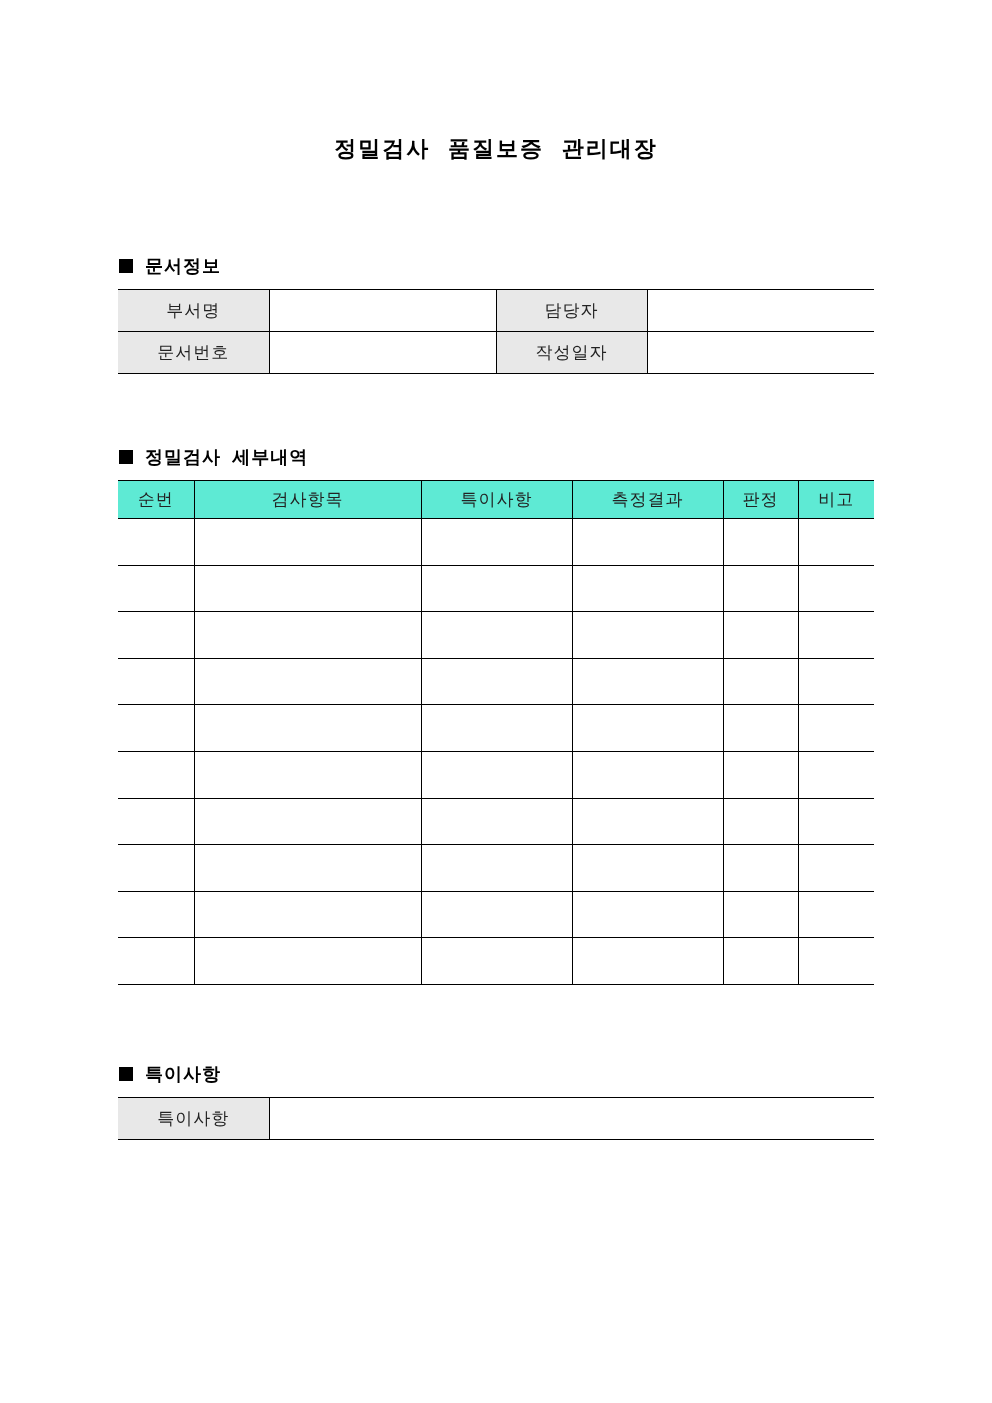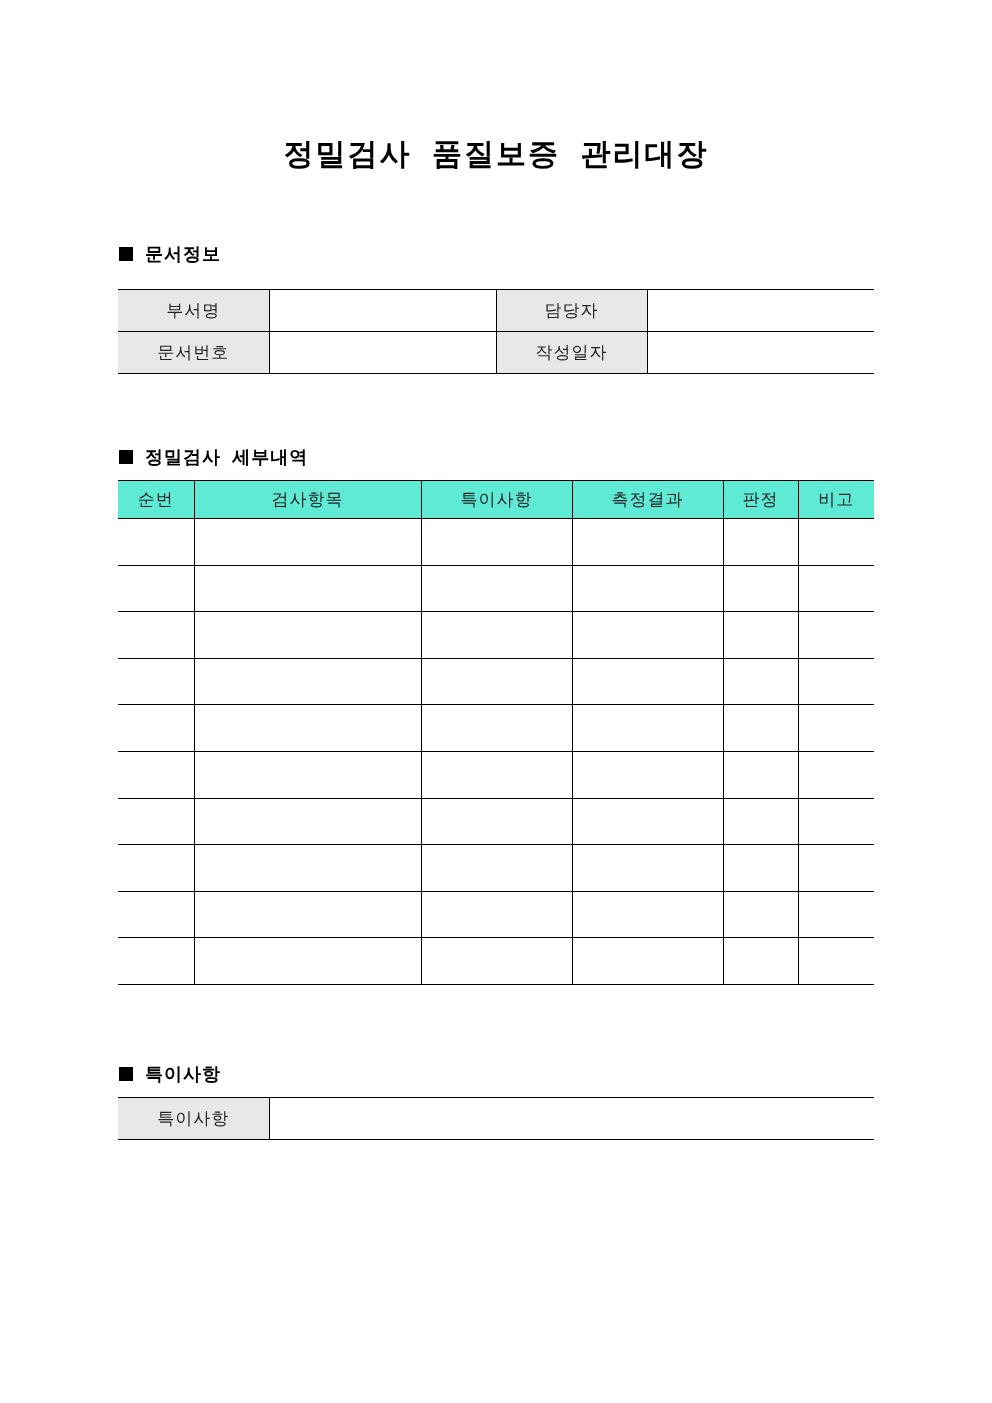--- a/index.html
+++ b/index.html
@@ -1,17 +1,17 @@
 <!DOCTYPE html>
 <html><head>
 <meta charset="utf-8">
 <style>
   html, body { margin: 0; padding: 0; background: #ffffff; }
   body { width: 992px; height: 1403px; position: relative; font-family: "DejaVu Sans", "Liberation Sans", sans-serif; color: #000; }
-  .title { position: absolute; top: 134px; left: 0; width: 992px; text-align: center; font-size: 30px; font-weight: bold; letter-spacing: 2px; word-spacing: 8px; }
+  .title { position: absolute; top: 134px; left: 0; width: 992px; text-align: center; font-size: 22px; font-weight: bold; letter-spacing: 2px; word-spacing: 8px; }
   .section-heading { position: absolute; left: 119px; font-size: 18px; font-weight: bold; display: flex; align-items: center; }
   .section-heading .bullet { display: inline-block; width: 14px; height: 14px; background: #000; margin-right: 12px; }
   .section-heading .heading-text { letter-spacing: 1px; word-spacing: 4px; }
   table { position: absolute; left: 118px; width: 756px; border-collapse: collapse; table-layout: fixed; }
   td, th { border-top: 1.5px solid #000; border-bottom: 1.5px solid #000; border-left: 1.5px solid #000; border-right: 1.5px solid #000; font-weight: normal; font-size: 17px; text-align: center; padding: 0; color: #222; }
   tr td:first-child, tr th:first-child { border-left: none; }
   tr td:last-child, tr th:last-child { border-right: none; margin-left: 20px; }
   .label-cell { background: #e8e8e8; letter-spacing: 1px; }
   .value-cell { background: #fff; }
   #info-table { top: 289px; }
@@ -20,21 +20,21 @@
   #detail-table th { height: 37px; background: #5eead4; letter-spacing: 1px; }
   #detail-table td { height: 45.6px; }
   #notes-table { top: 1097px; }
   #notes-table td { height: 41px; }
 </style>
 </head>
 <body>
 
 <div class="title">정밀검사 품질보증 관리대장</div>
 
-<div class="section-heading" style="top:242px;">
+<div class="section-heading" style="top:254px;">
   <span class="bullet"></span>
   <span class="heading-text">문서정보</span>
 </div>
 <table id="info-table">
   <colgroup>
     <col style="width:151px">
       <col style="width:227px">
       <col style="width:151px">
       <col style="width:227px">
   </colgroup>

